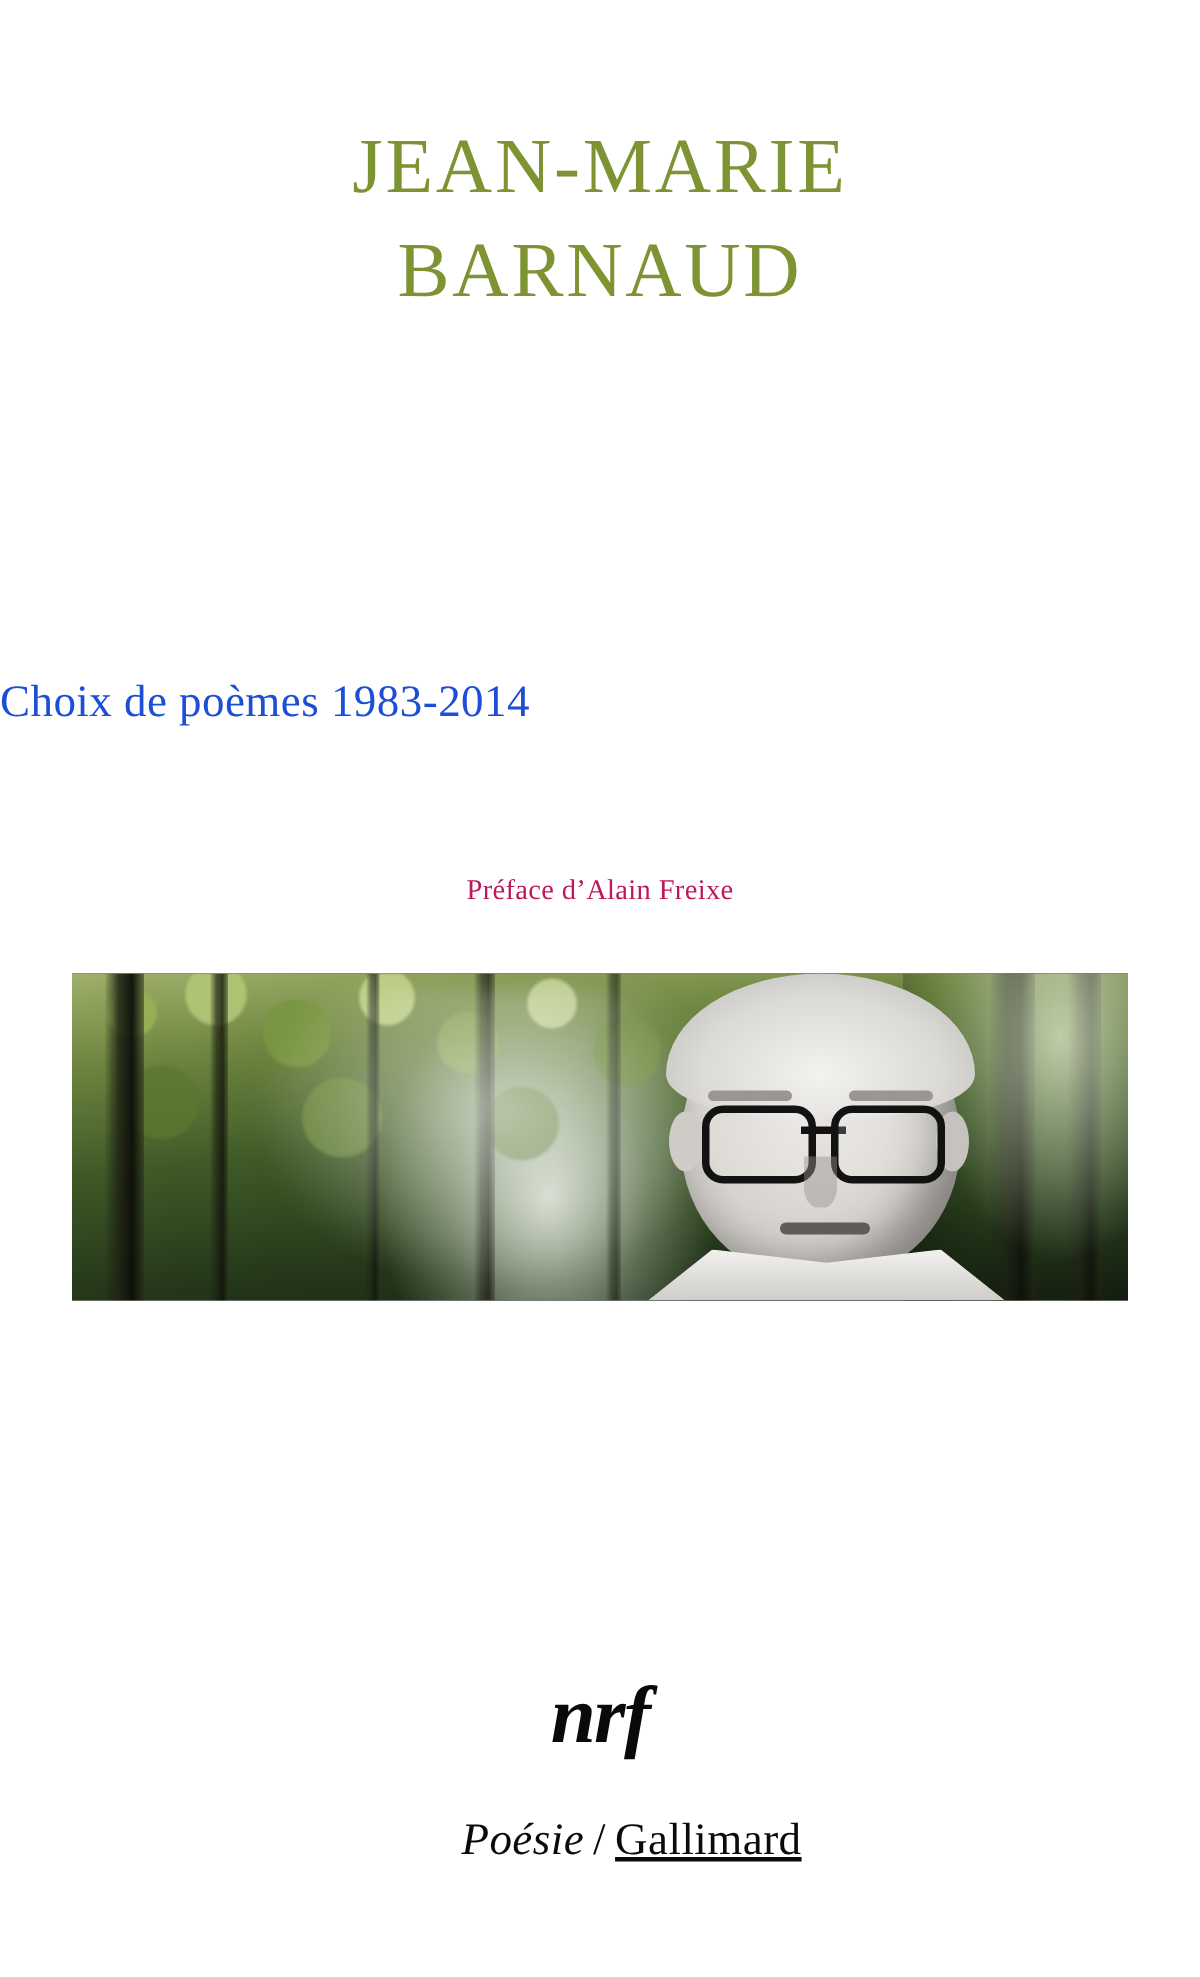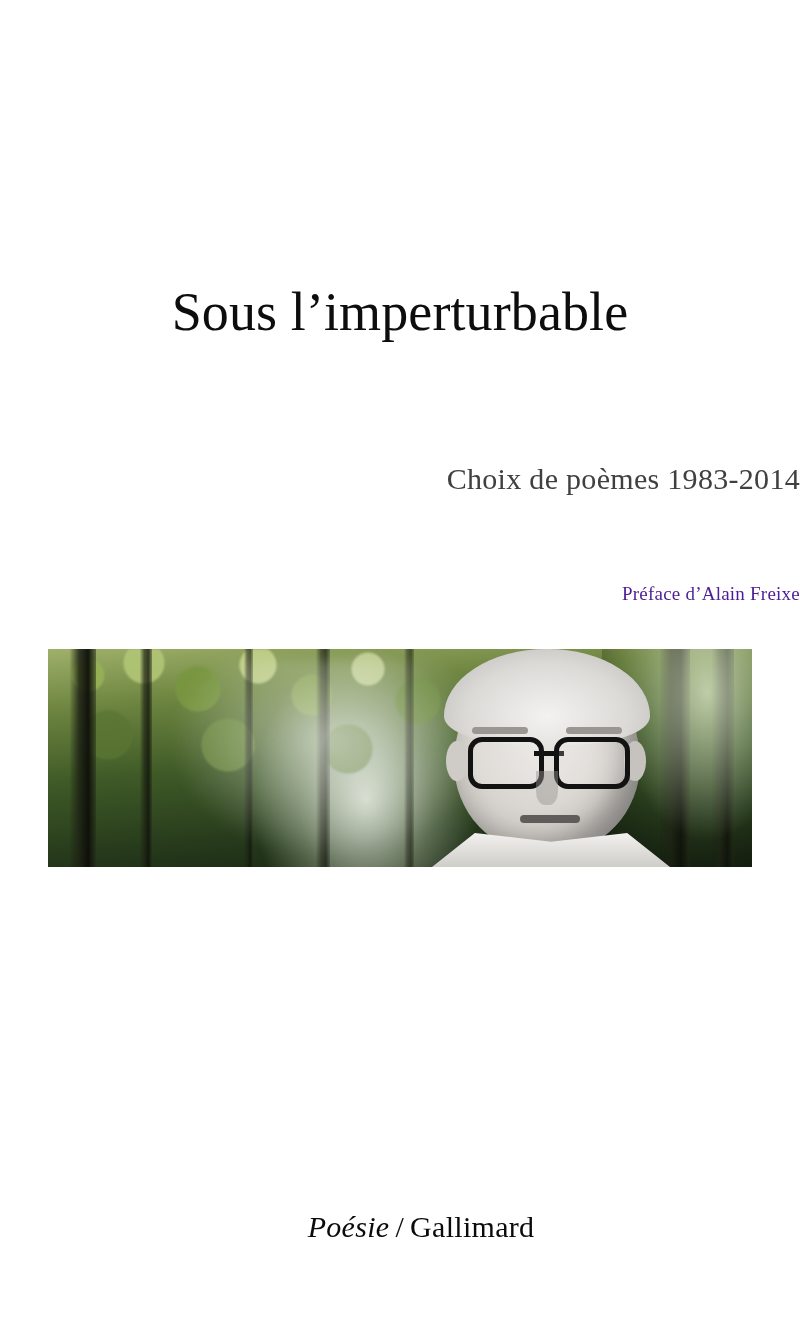--- a/index.html
+++ b/index.html
@@ -49,39 +49,39 @@
     font-size: 54px;
     line-height: 1.22;
     font-weight: 400;
     letter-spacing: 0.002em;
   }
   .title-line { display: block; }
 
   
   .subtitle {
     position: absolute;
-    top: 462px;
+    top: 451px;
     left: 0;
     right: 0;
-    text-align: right;
+    text-align: left;
     font-size: 30px;
     letter-spacing: 0.01em;
-    color: #404040;
+    color: #1d4ed8;
   }
 
   
   .preface {
     position: absolute;
     top: 583px;
     left: 0;
     right: 0;
-    text-align: right;
+    text-align: center;
     font-size: 19px;
     letter-spacing: 0.012em;
-    color: #4c1d95;
+    color: #be185d;
   }
 
   
   .photo {
     position: absolute;
     top: 649px;
     left: 48px;
     width: 704px;
     height: 218px;
     overflow: hidden;
@@ -216,30 +216,33 @@
     position: absolute;
     top: 1210px;
     left: 0; right: 0;
     text-align: center;
     font-size: 30px;
     color: #0a0a0a;
     letter-spacing: 0.01em;
   }
   .publisher .poesie { font-style: italic; margin-left: 42px; }
   .publisher .slash { padding: 0 6px; font-style: normal; }
-  .publisher .gallimard { font-style: normal; }
+  .publisher .gallimard { font-style: normal; text-decoration: underline; }
 </style>
 </head>
 <body>
 
 <div class="cover">
 
+  <div class="author">
+    <span class="author-line">JEAN-MARIE</span>
+    <span class="author-line">BARNAUD</span>
+  </div>
 
   <div class="title">
-    <span class="title-line">Sous l’imperturbable</span>
   </div>
 
   <div class="subtitle">Choix de poèmes 1983-2014</div>
 
   <div class="preface">Préface d’Alain Freixe</div>
 
   <div class="photo">
     <div class="forest"></div>
     <div class="canopy"></div>
     <div class="trunk t1"></div>
@@ -264,18 +267,19 @@
         <div class="lens left"></div>
         <div class="bridge"></div>
         <div class="lens right"></div>
       </div>
       <div class="nose"></div>
       <div class="mouth"></div>
       <div class="collar"></div>
     </div>
   </div>
 
+  <div class="nrf">nrf</div>
 
   <div class="publisher">
     <span class="poesie">Poésie</span><span class="slash">/</span><span class="gallimard">Gallimard</span>
   </div>
 
 </div>
 
 </body></html>

